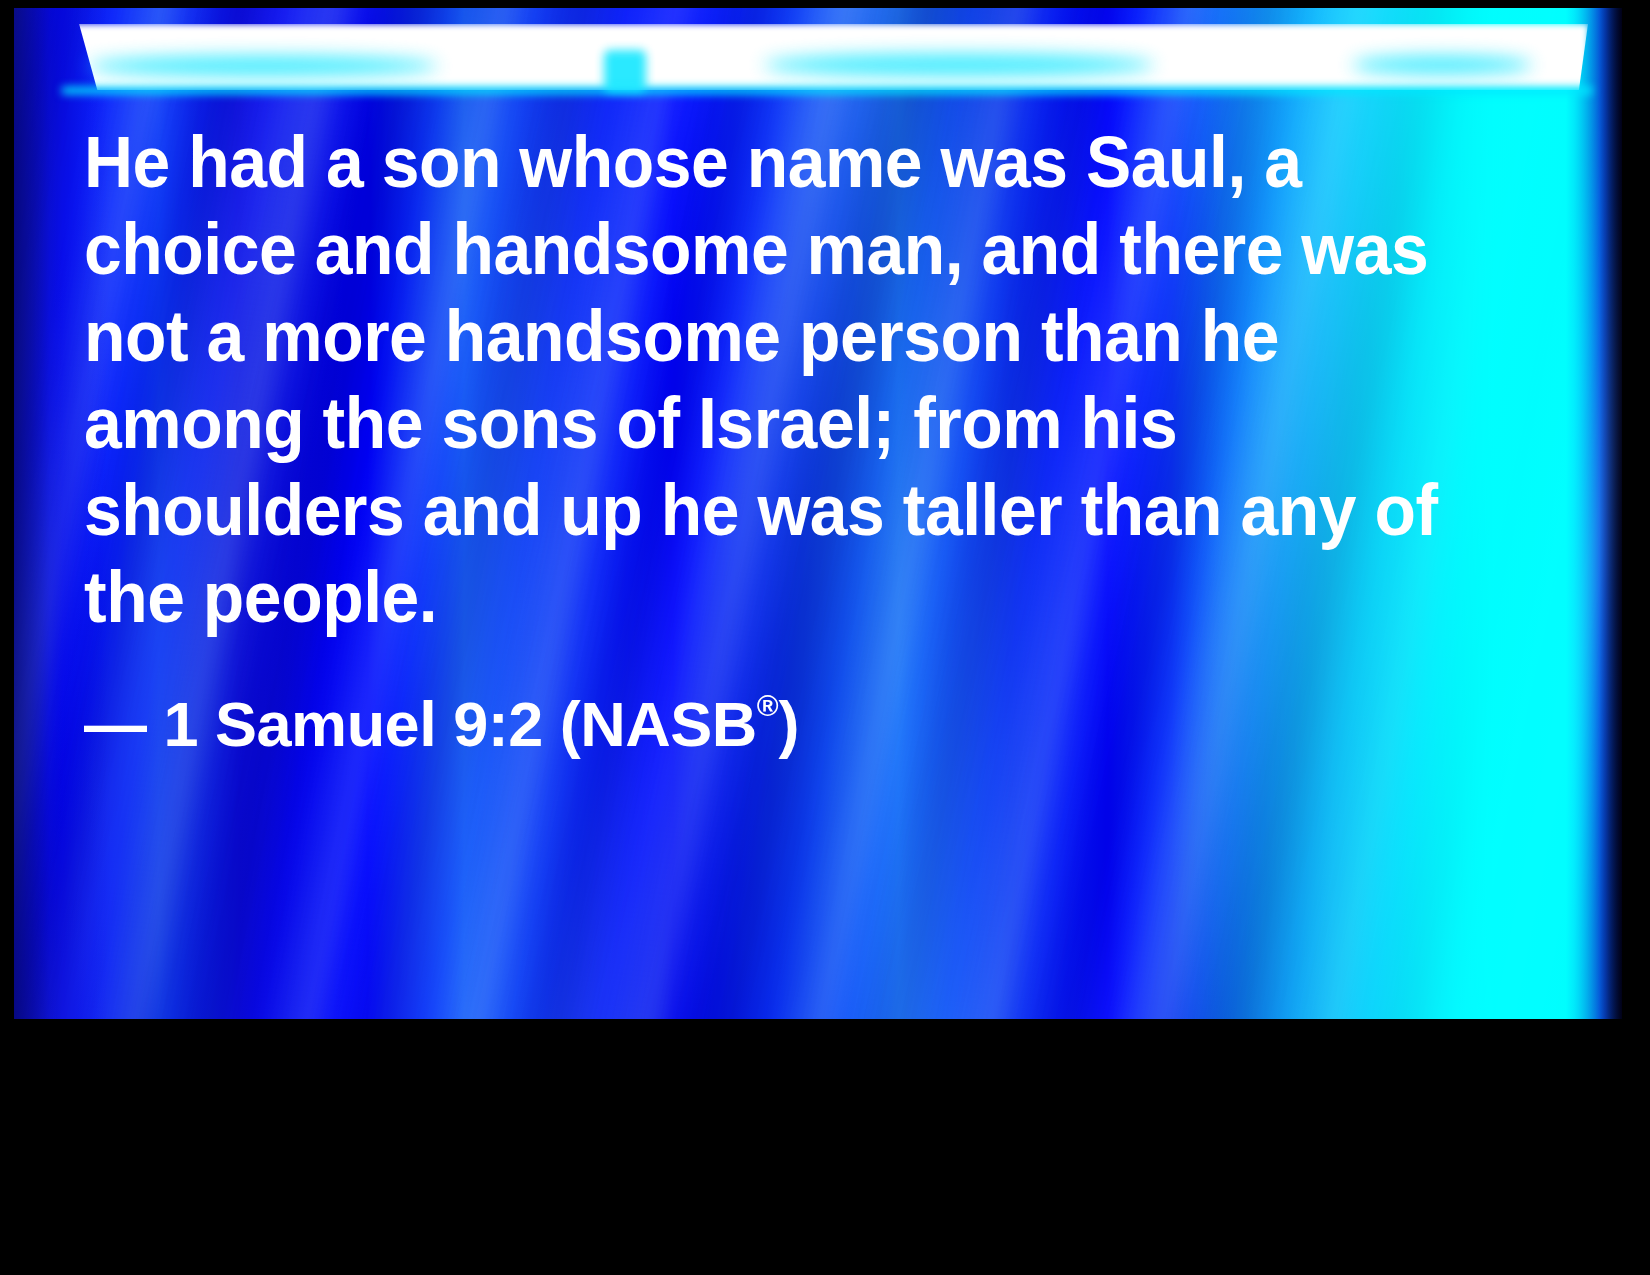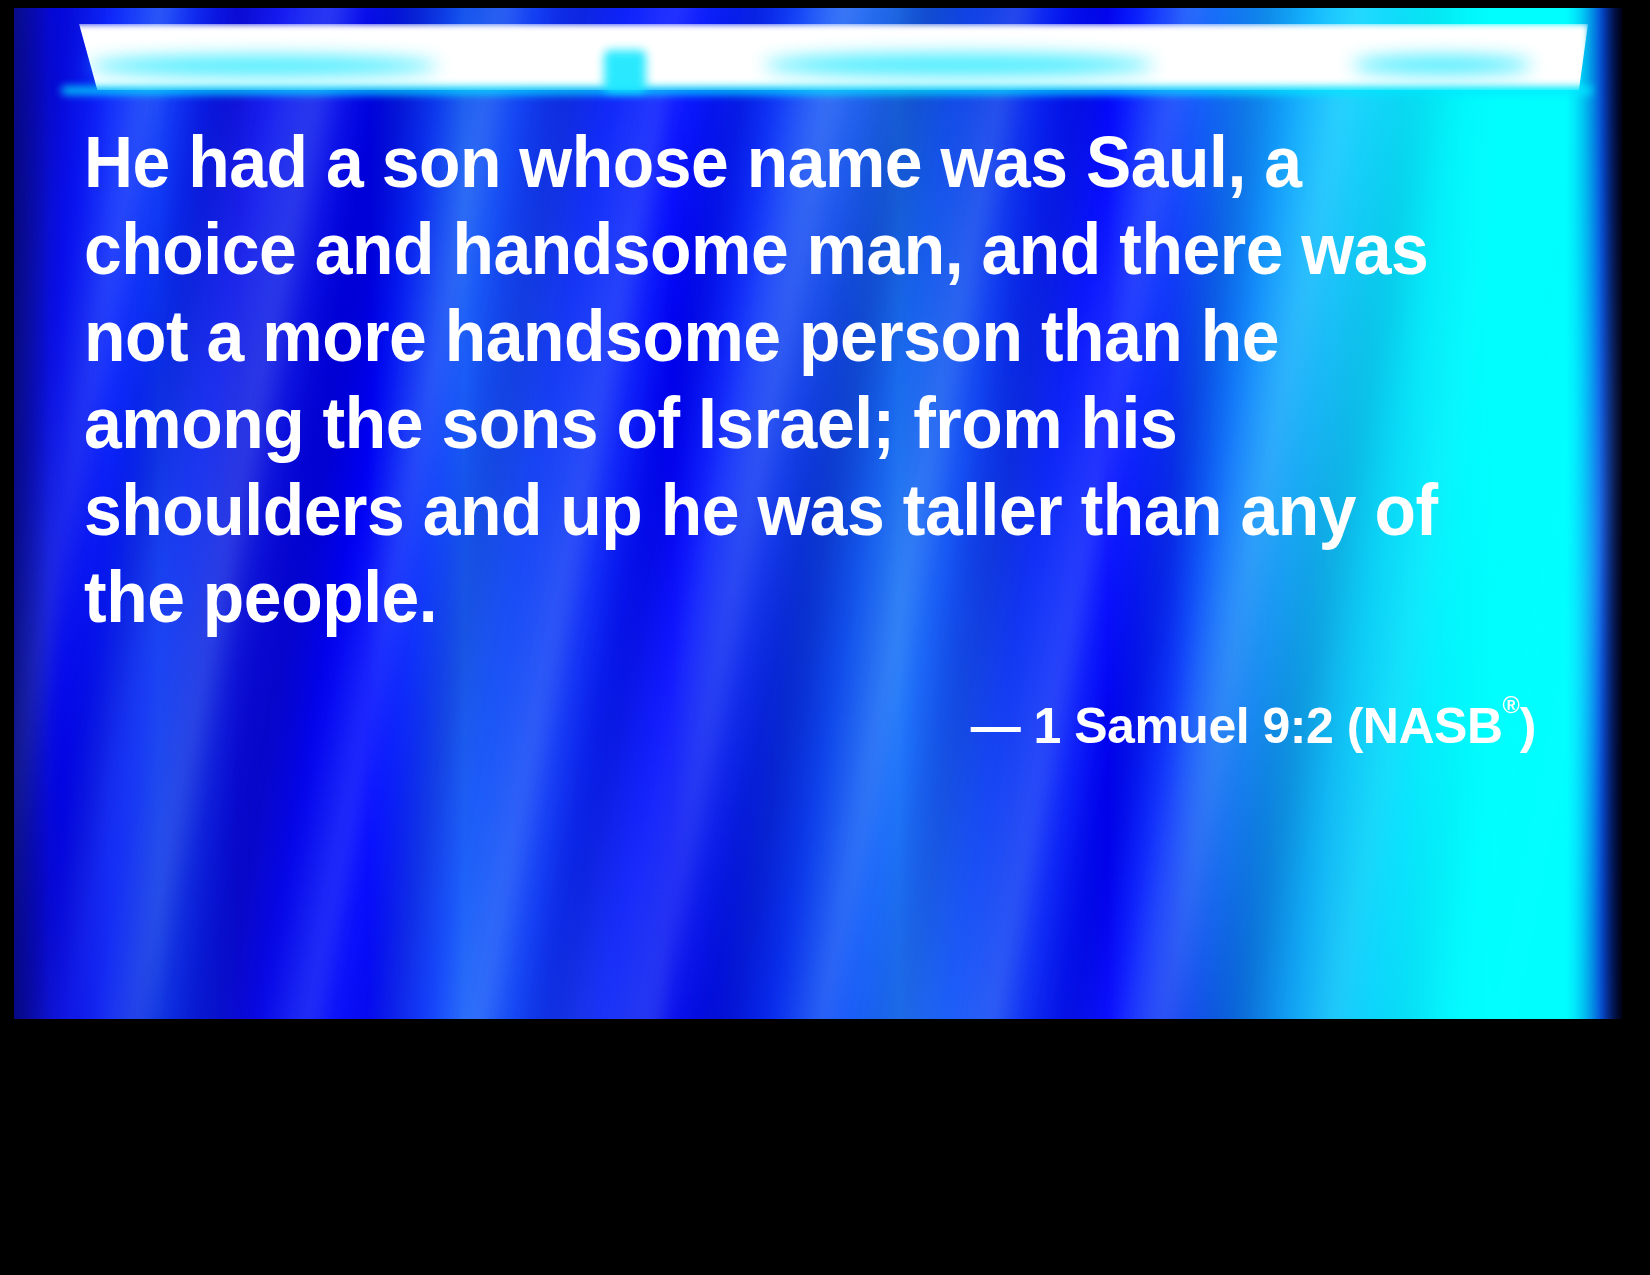--- a/index.html
+++ b/index.html
@@ -209,25 +209,25 @@
     font-weight: bold;
     font-size: 73px;
     line-height: 87px;
     letter-spacing: -0.5px;
     white-space: nowrap;
     transform: scaleX(0.93);
     transform-origin: 0 50%;
   }
   #attribution {
     margin-top: 22px;
-    text-align: right;
+    text-align: left;
     color: #ffffff;
     font-family: "Liberation Sans Narrow", "Liberation Sans", "DejaVu Sans Condensed", sans-serif;
     font-weight: bold;
-    font-size: 50px;
+    font-size: 63px;
     line-height: 87px;
     letter-spacing: -0.5px;
     white-space: nowrap;
     padding-right: 8px;
   }
   #attribution .reg {
     font-size: 0.47em;
     vertical-align: 34%;
     letter-spacing: 0;
   }

